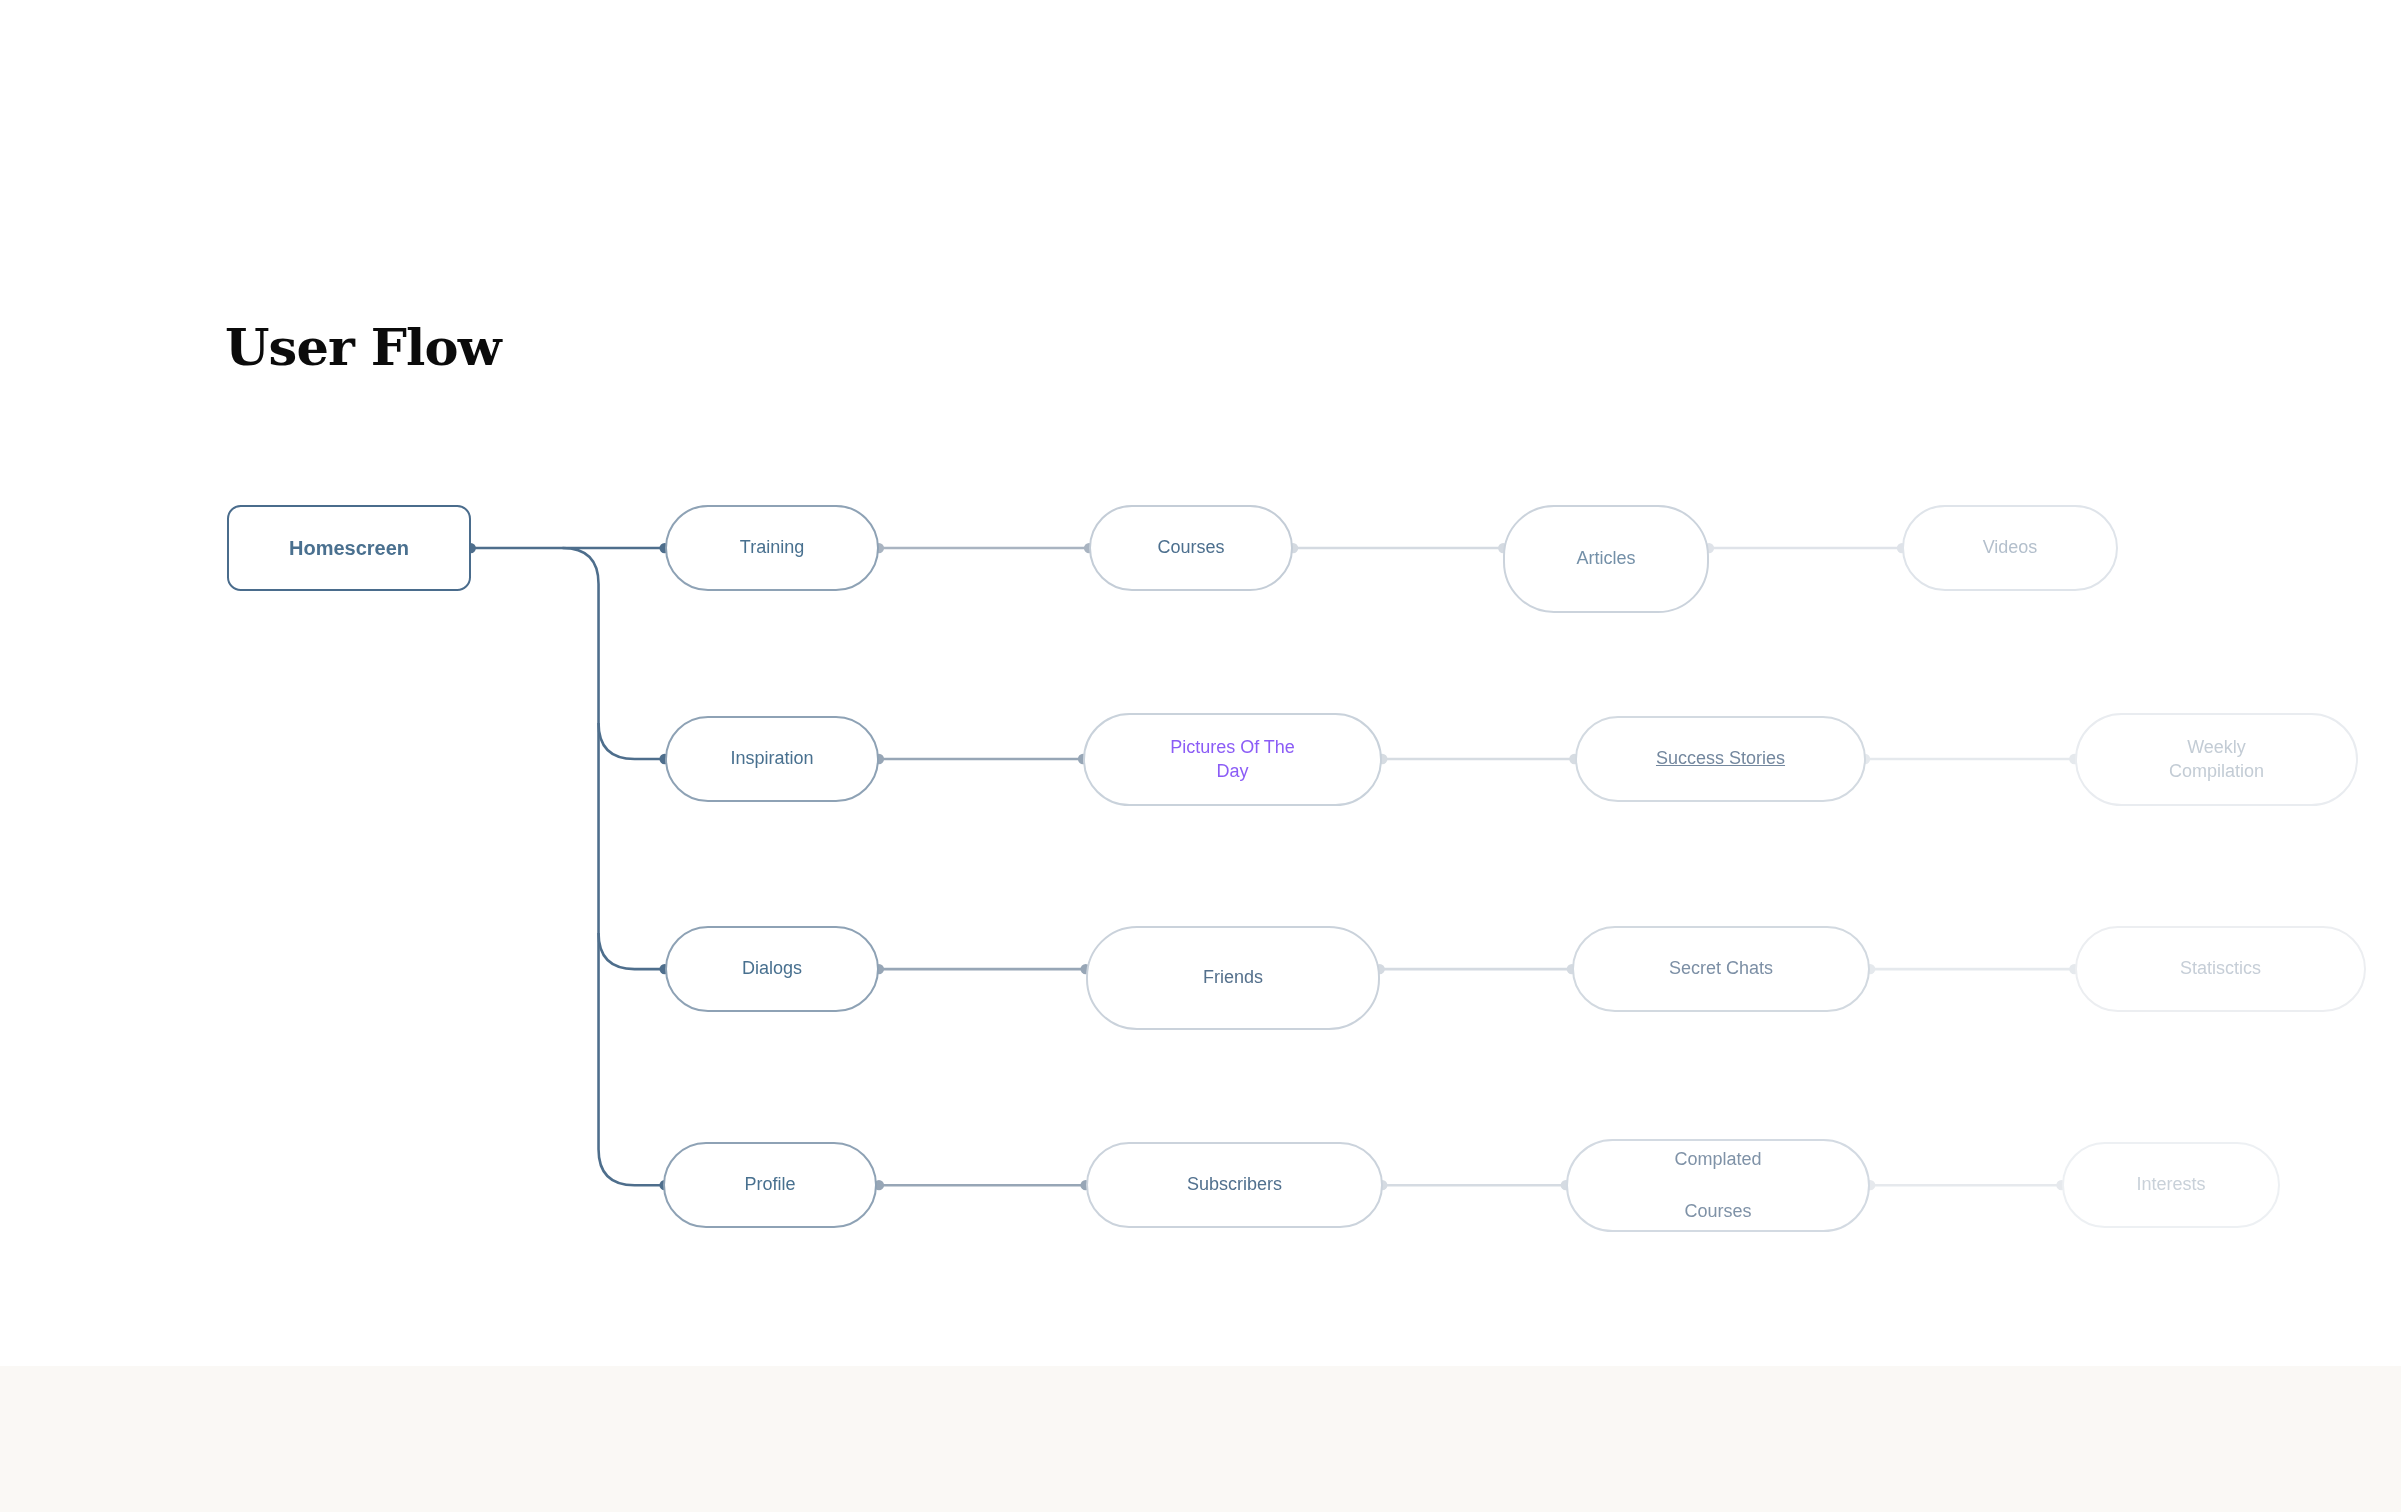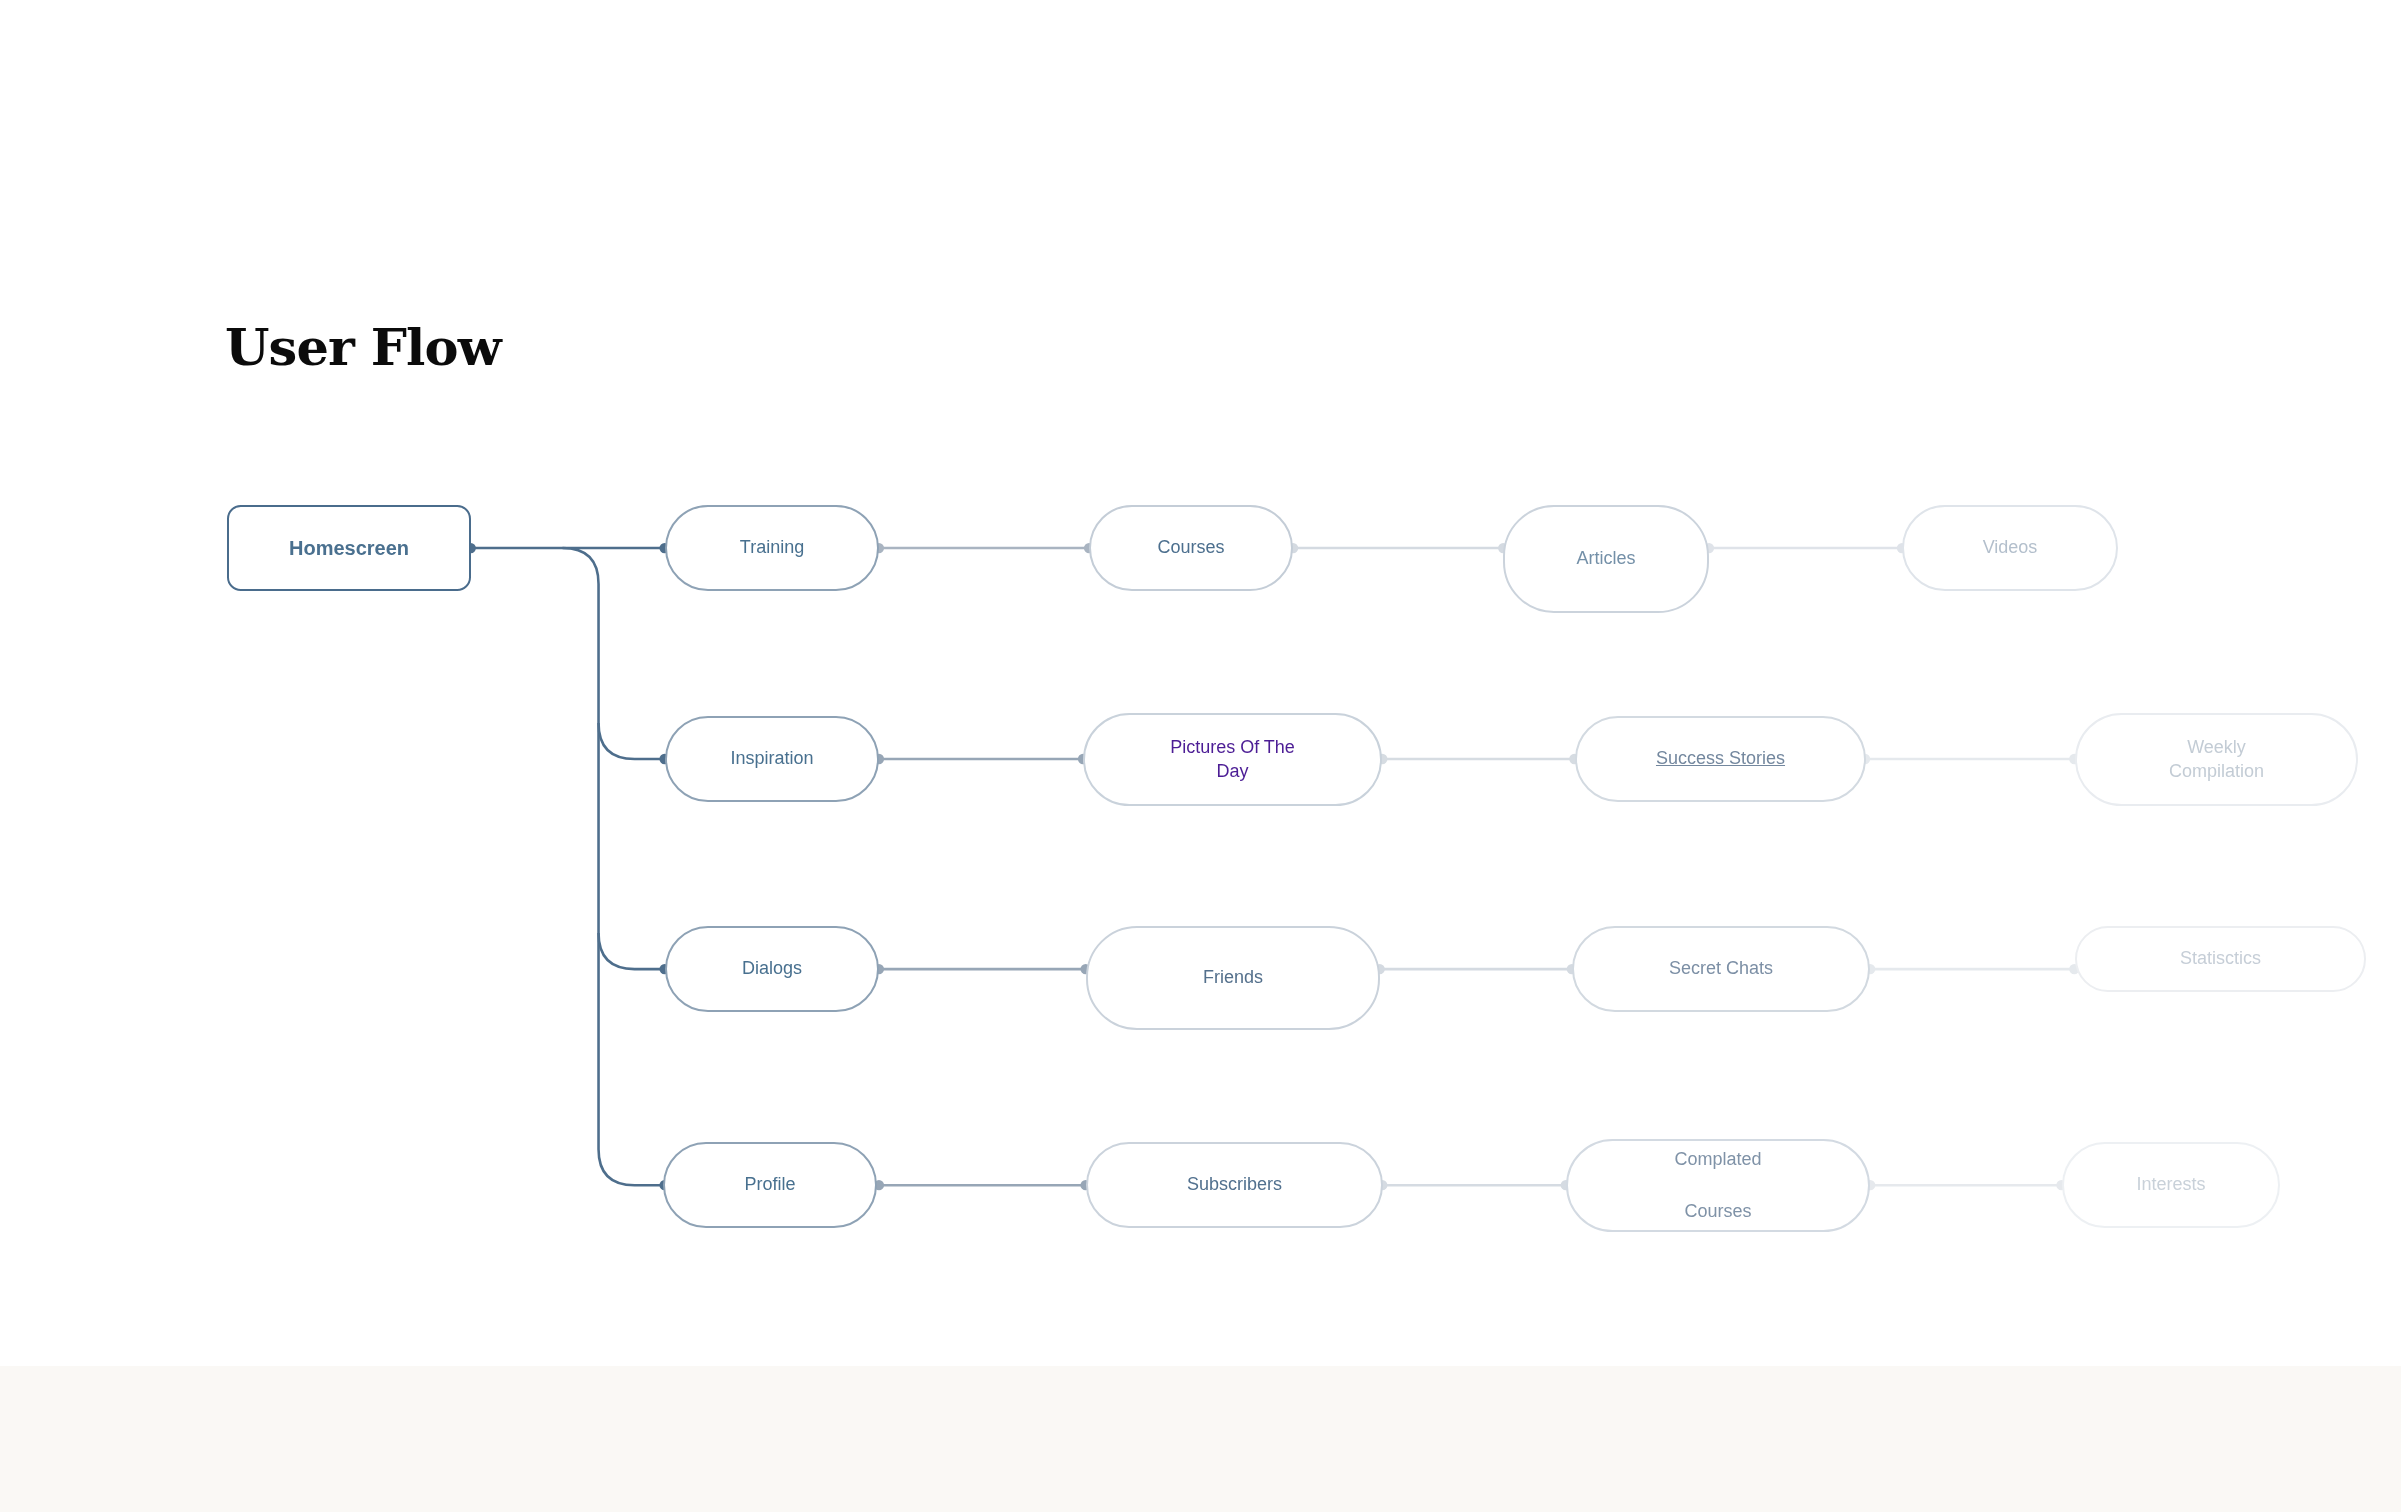--- a/index.html
+++ b/index.html
@@ -111,21 +111,21 @@
   </div>
 
   <div class="node" style="left: 1902px; top: 505px; width: 216px; height: 86px; border-color: rgb(223, 228, 234); color: rgb(179, 191, 204);">
     <span>Videos</span>
   </div>
 
   <div class="node" style="left: 665px; top: 716px; width: 214px; height: 86px; border-color: rgb(142, 162, 181); color: rgb(72, 112, 143);">
     <span>Inspiration</span>
   </div>
 
-  <div class="node" style="left: 1083px; top: 713px; width: 299px; height: 93px; border-color: rgb(201, 210, 219); color: #4c1d95;">
+  <div class="node" style="left: 1083px; top: 713px; width: 299px; height: 93px; border-color: rgb(201, 210, 219); color: #8b5cf6;">
     <span>Pictures Of The</span>
     <span>Day</span>
   </div>
 
   <div class="node" style="left: 1575px; top: 716px; width: 291px; height: 86px; border-color: rgb(211, 218, 225); color: rgb(115, 135, 158); text-decoration: underline;">
     <span>Success Stories</span>
   </div>
 
   <div class="node" style="left: 2075px; top: 713px; width: 283px; height: 93px; border-color: rgb(233, 236, 240); color: rgb(195, 204, 213);">
     <span>Weekly</span>
@@ -137,21 +137,21 @@
   </div>
 
   <div class="node" style="left: 1086px; top: 926px; width: 294px; height: 104px; border-color: rgb(202, 210, 219); color: rgb(84, 112, 140);">
     <span>Friends</span>
   </div>
 
   <div class="node" style="left: 1572px; top: 926px; width: 298px; height: 86px; border-color: rgb(210, 217, 224); color: rgb(124, 143, 165);">
     <span>Secret Chats</span>
   </div>
 
-  <div class="node" style="left: 2075px; top: 926px; width: 291px; height: 66px; border-color: rgb(236, 238, 241); color: rgb(198, 206, 215);">
+  <div class="node" style="left: 2075px; top: 926px; width: 291px; height: 86px; border-color: rgb(236, 238, 241); color: rgb(198, 206, 215);">
     <span>Statisctics</span>
   </div>
 
   <div class="node" style="left: 663px; top: 1142px; width: 214px; height: 86px; border-color: rgb(142, 162, 181); color: rgb(72, 112, 143);">
     <span>Profile</span>
   </div>
 
   <div class="node" style="left: 1086px; top: 1142px; width: 297px; height: 86px; border-color: rgb(203, 211, 220); color: rgb(81, 112, 142);">
     <span>Subscribers</span>
   </div>

